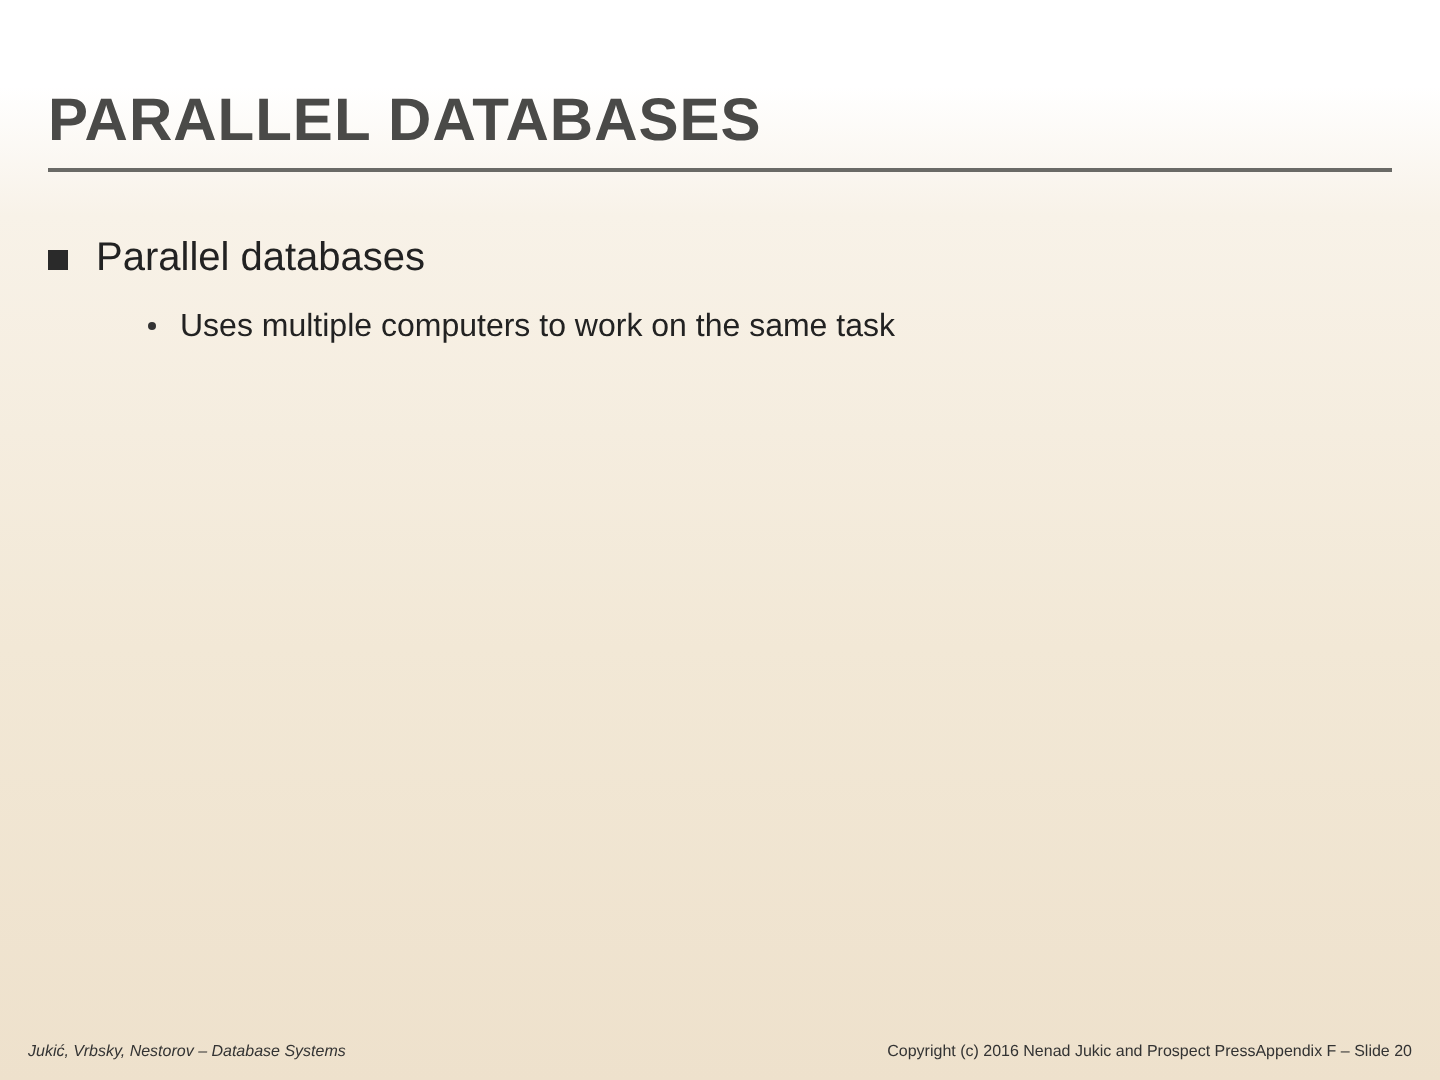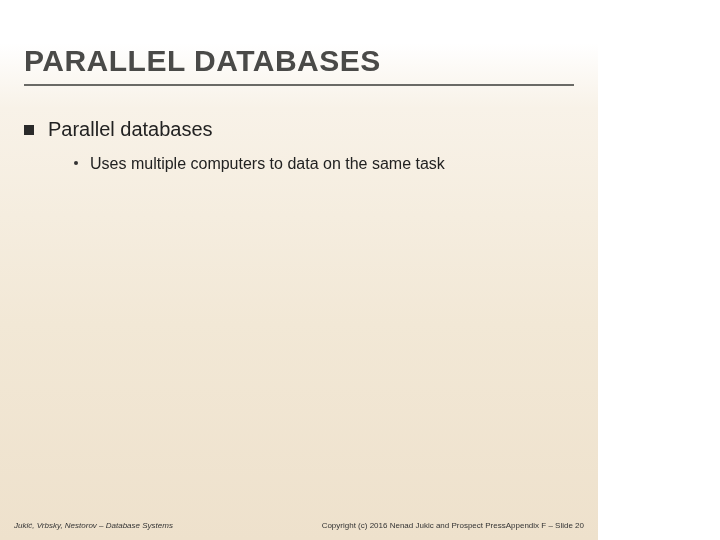--- a/index.html
+++ b/index.html
@@ -4,21 +4,21 @@
 <style>
   html, body {
     margin: 0;
     padding: 0;
     width: 720px;
     height: 540px;
     overflow: hidden;
     font-family: Arial, Helvetica, sans-serif;
   }
   .slide {
-    width: 598px;
+    width: 720px;
     height: 540px;
     position: relative;
     background: linear-gradient(to bottom,
       #ffffff 0%,
       #ffffff 8%,
       #f8f2e8 20%,
       #f2e8d6 60%,
       #eee1cc 100%);
     box-sizing: border-box;
   }
@@ -115,21 +115,21 @@
   <div class="title">PARALLEL DATABASES</div>
 
   <div class="content">
     <div class="lvl1">
       <div class="bullet"></div>
       <div class="text">Parallel databases</div>
     </div>
     <div class="lvl2-group">
       <div class="lvl2">
         <div class="dot"></div>
-        <div class="text">Uses multiple computers to data on the same task</div>
+        <div class="text">Uses multiple computers to work on the same task</div>
       </div>
     </div>
   </div>
 
   <div class="footer">
     <div class="left">Jukić, Vrbsky, Nestorov – Database Systems</div>
     <div class="center">Copyright (c) 2016 Nenad Jukic and Prospect Press</div>
     <div class="right">Appendix F – Slide 20</div>
   </div>
 

